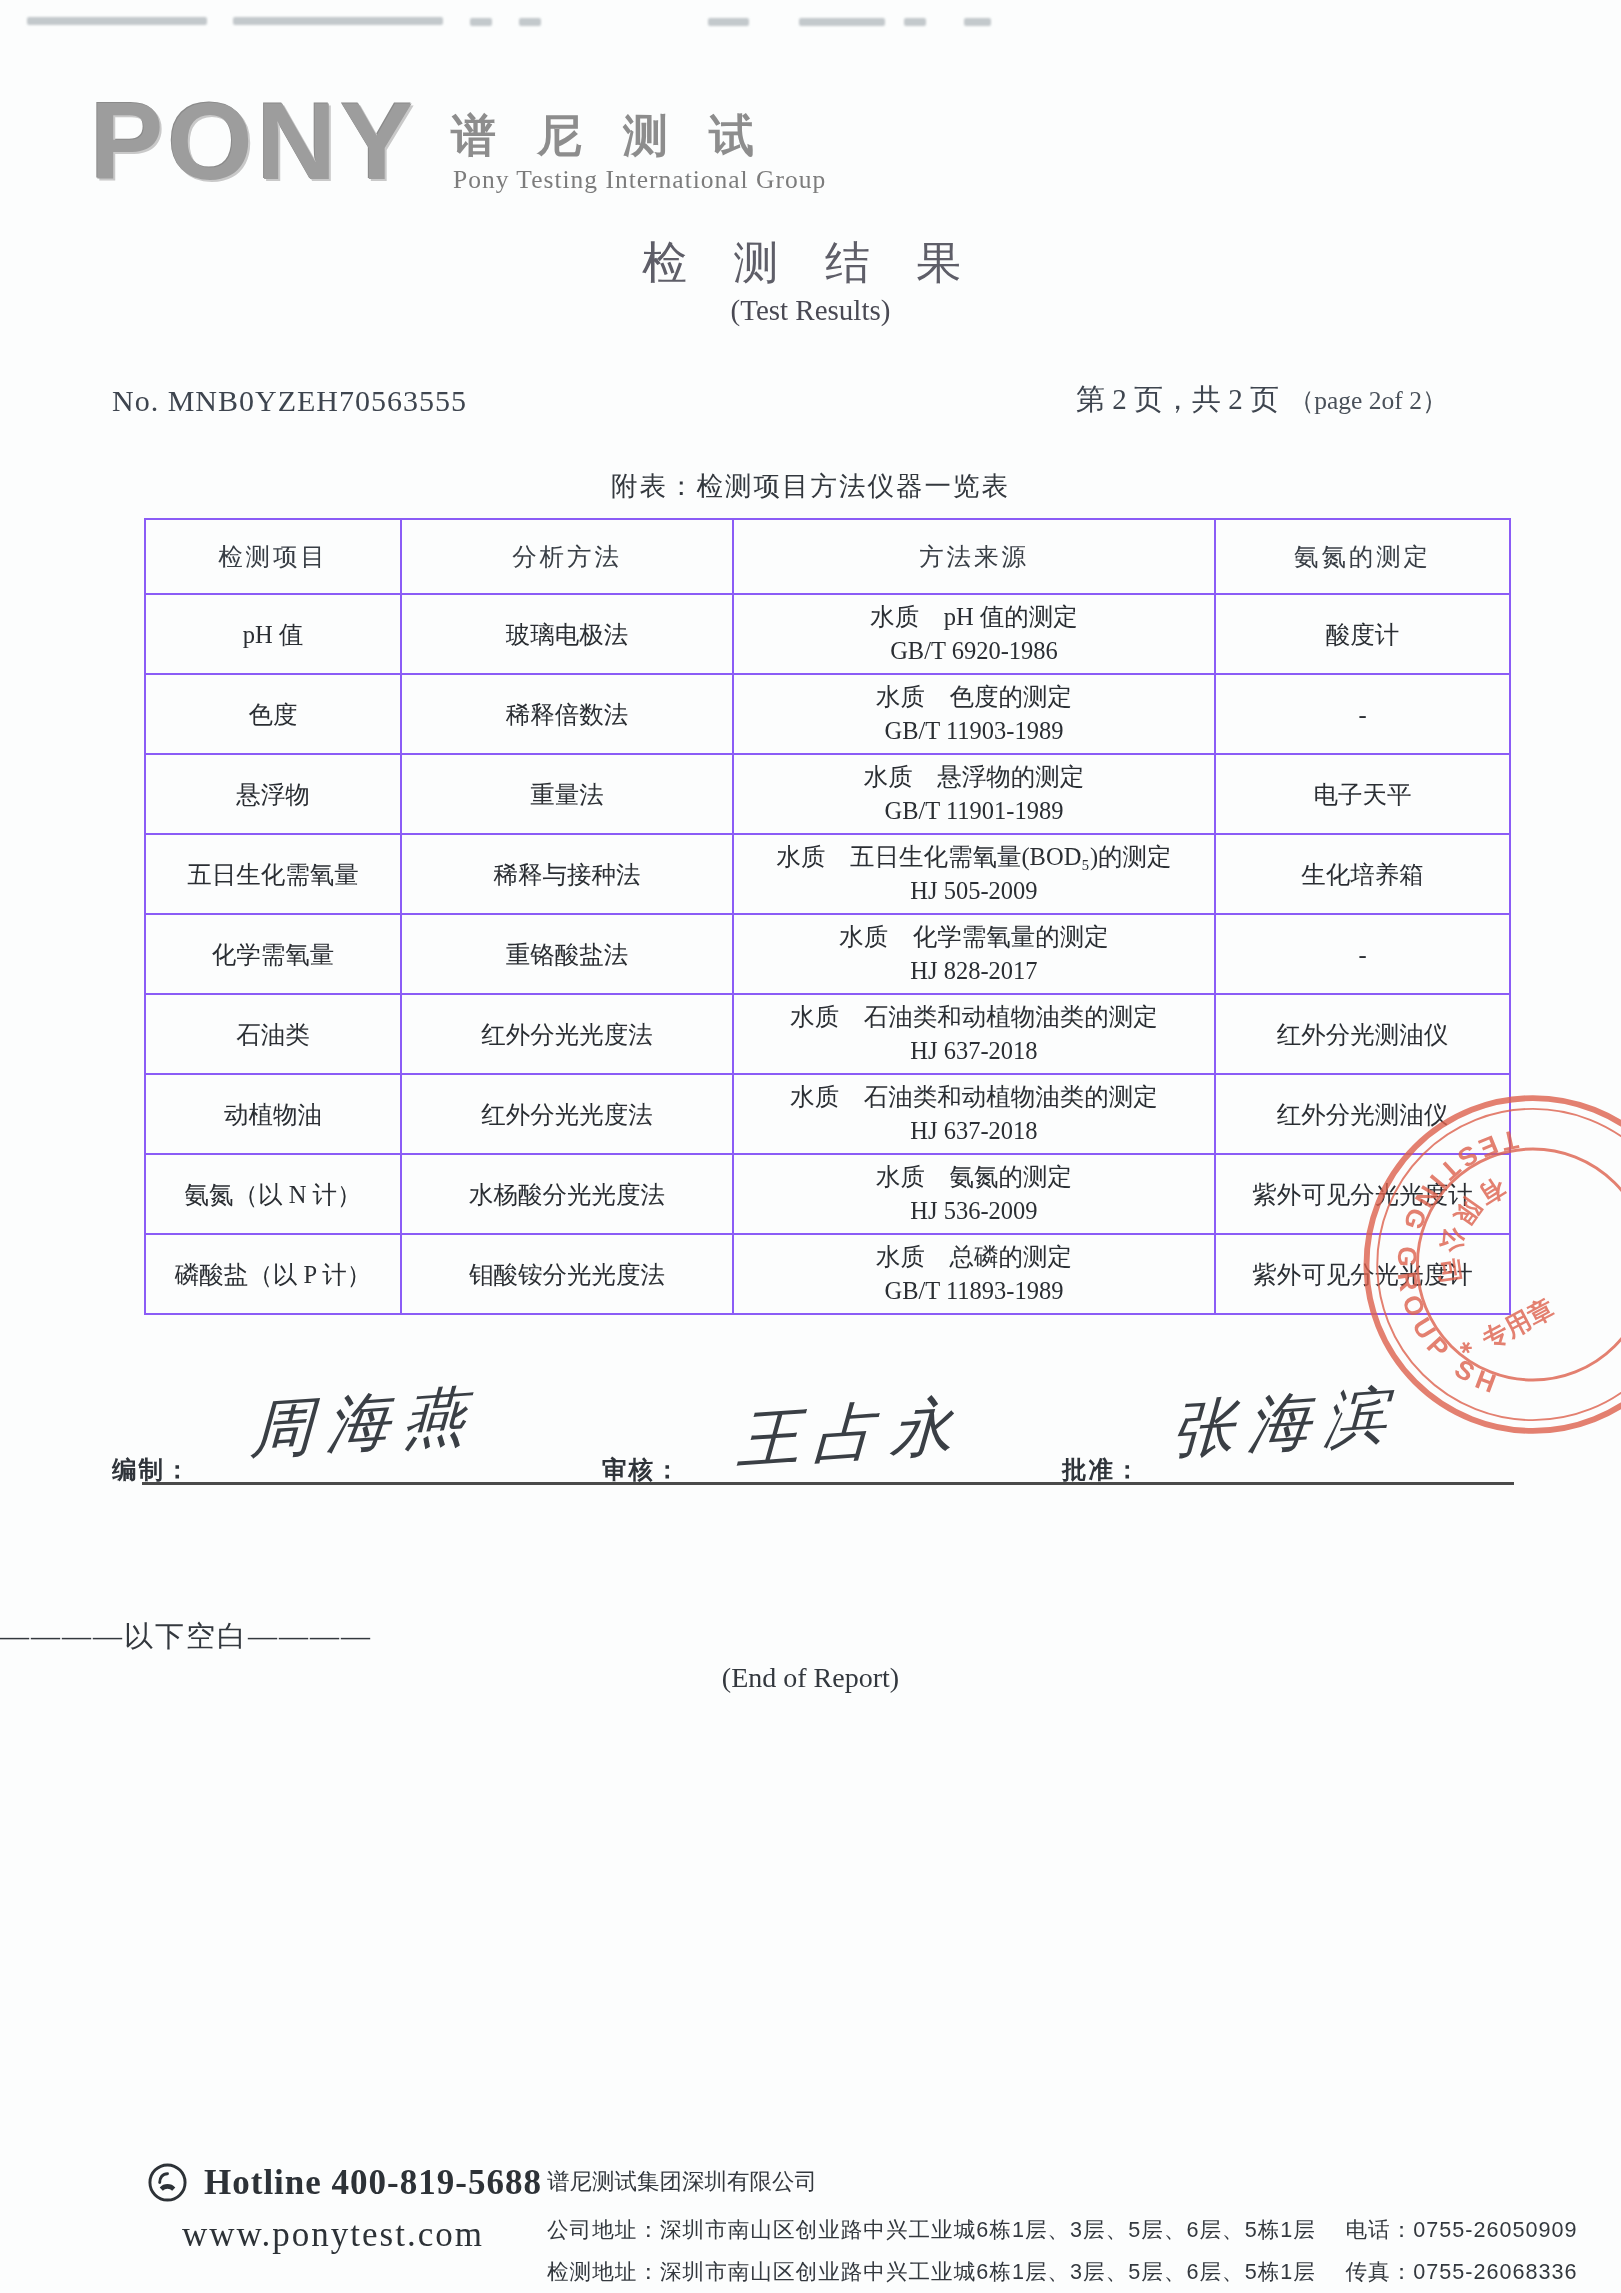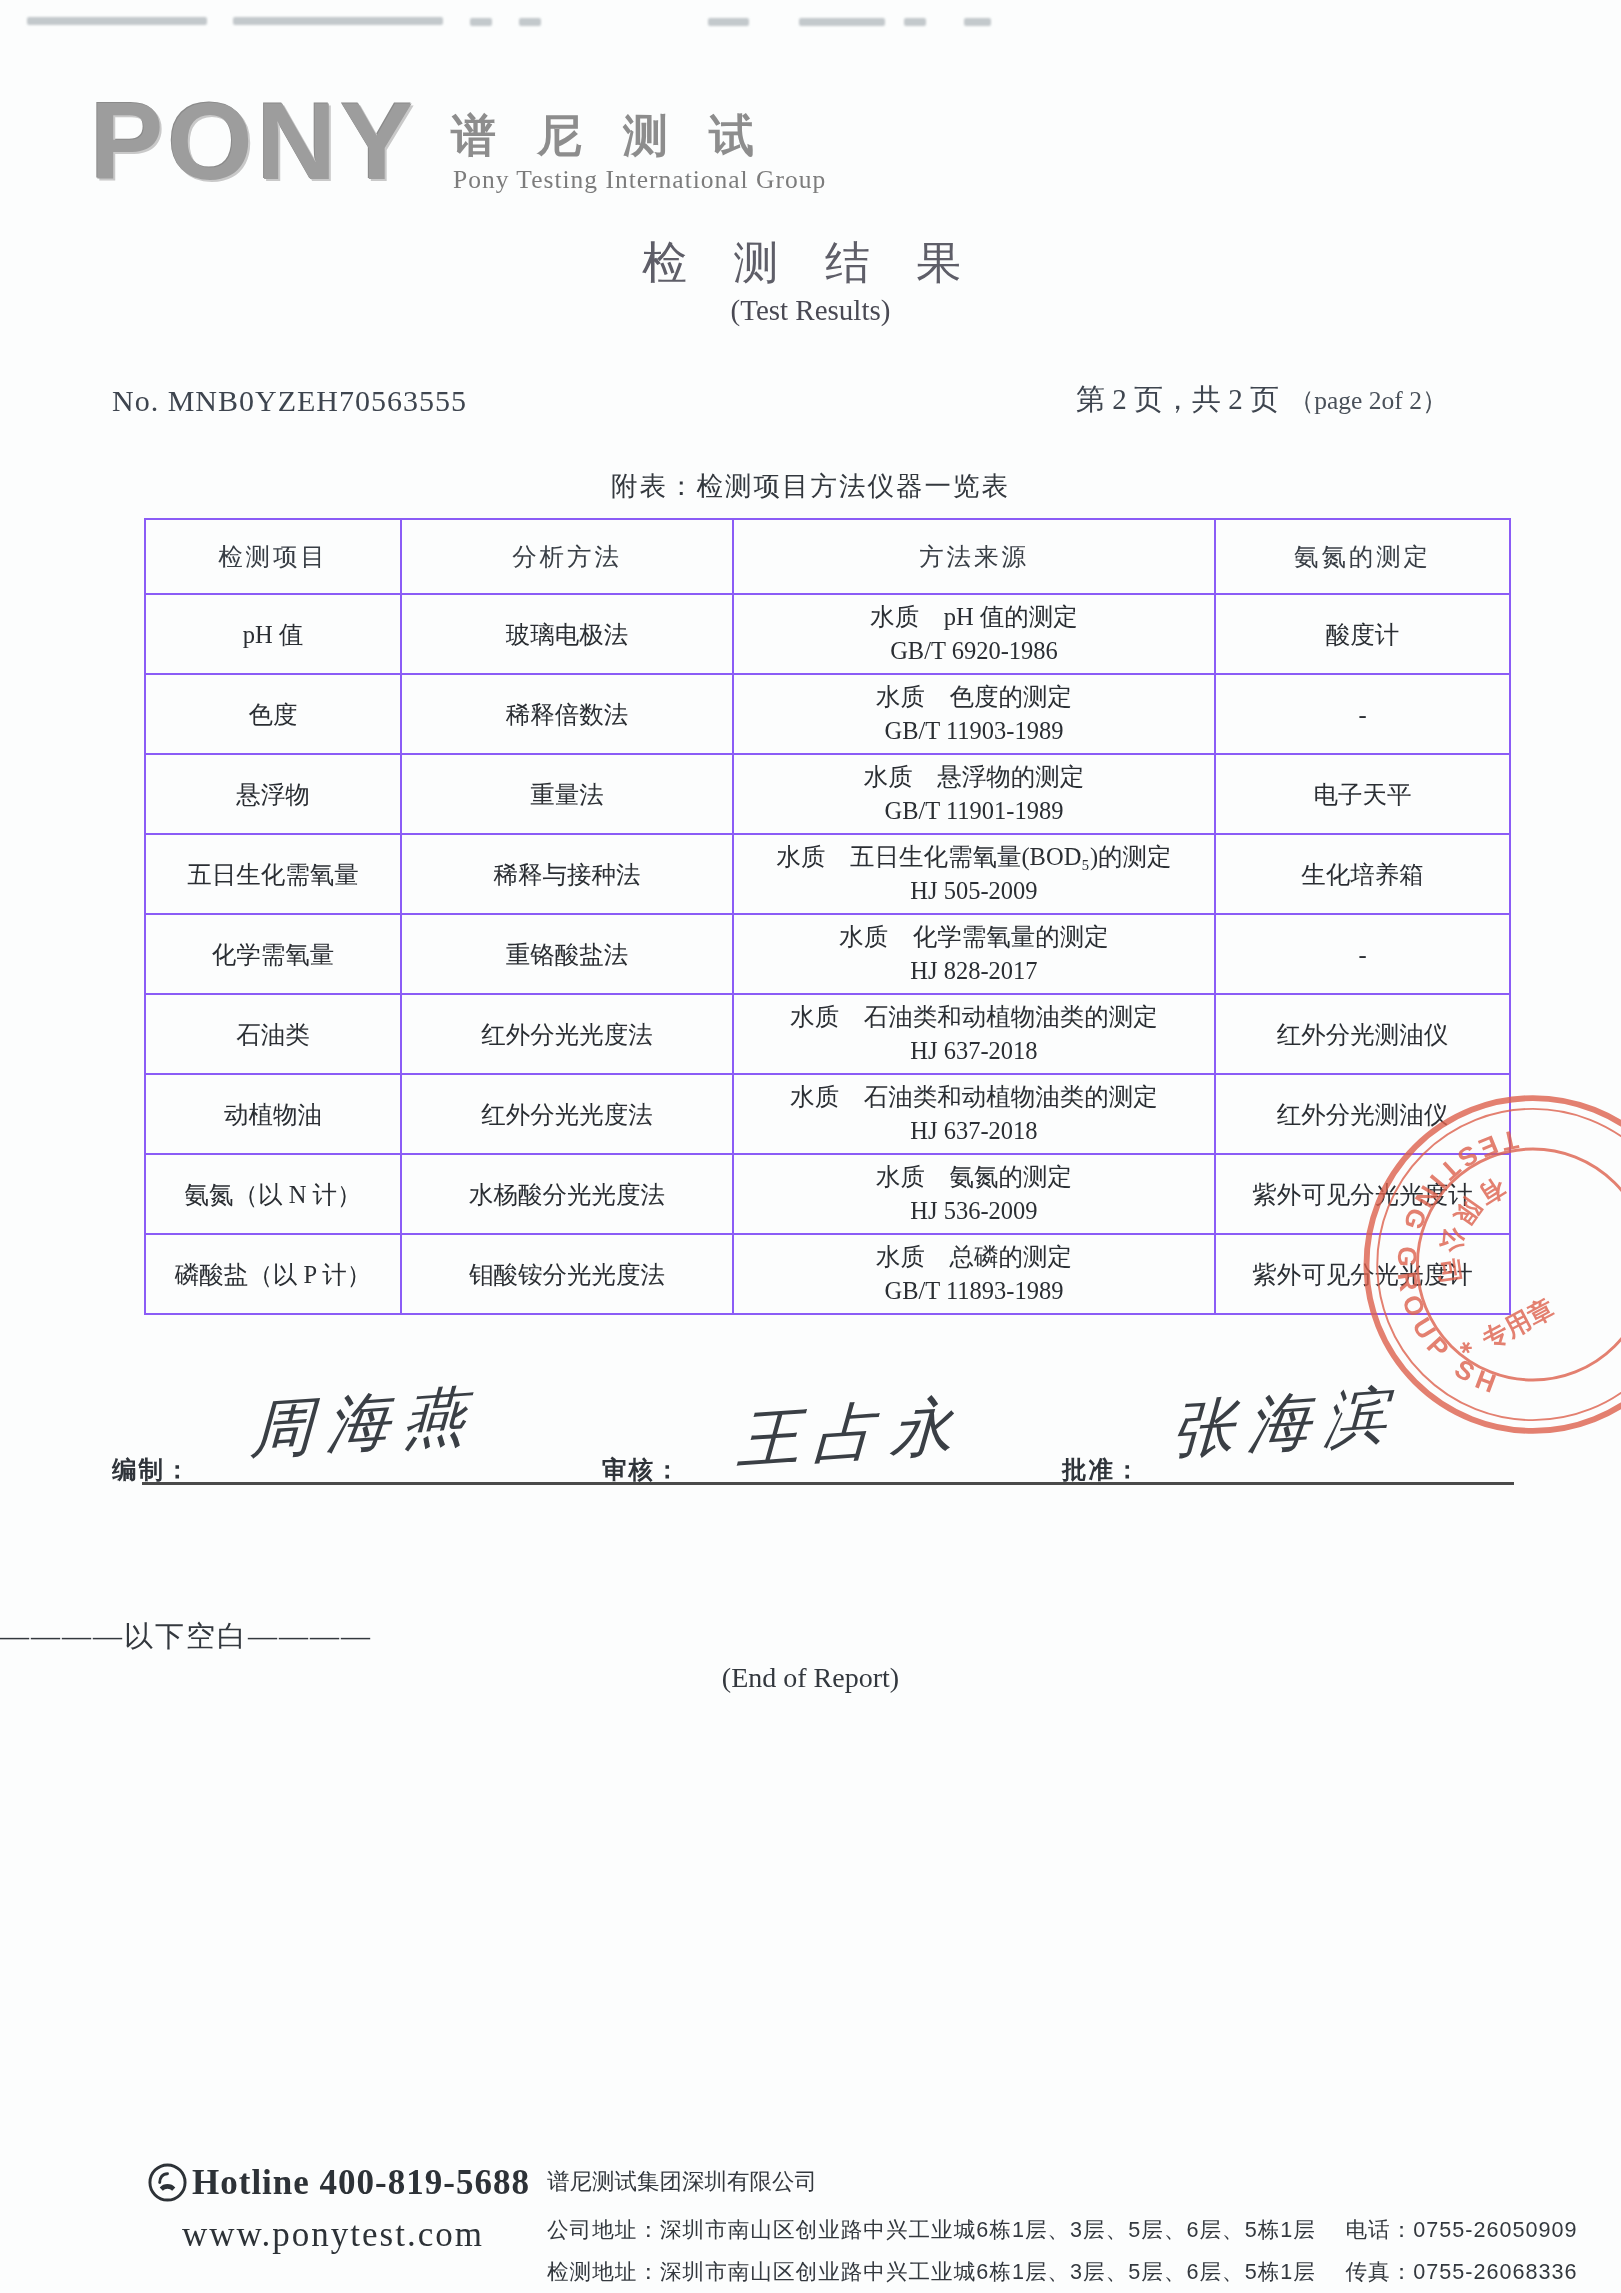--- a/index.html
+++ b/index.html
@@ -78,21 +78,21 @@
     font-size:29px; color:#33383e; letter-spacing:2px;
   }
   .end-en{
     position:absolute; left:0; right:0; top:1662px; text-align:center;
     font-size:28px; color:#33383e;
   }
   
   .stamp{position:absolute; left:1298px; top:1049px; pointer-events:none; opacity:.8;}
   
   .hotline{
-    position:absolute; left:147px; top:2162px; display:flex; align-items:center; gap:4px;
+    position:absolute; left:147px; top:2162px; display:flex; align-items:center; gap:16px;
     font-size:35px; font-weight:bold; color:#2d3237; letter-spacing:1px;text-align:center;
   }
   .website{
     position:absolute; left:182px; top:2215px;
     font-size:35px; font-weight:normal; color:#2d3237; letter-spacing:2px;
   }
   .footer-right{
     position:absolute; left:547px; top:2166px;
     font-family:"Liberation Sans","DejaVu Sans",sans-serif;
     font-size:21.6px; color:#33383e;

